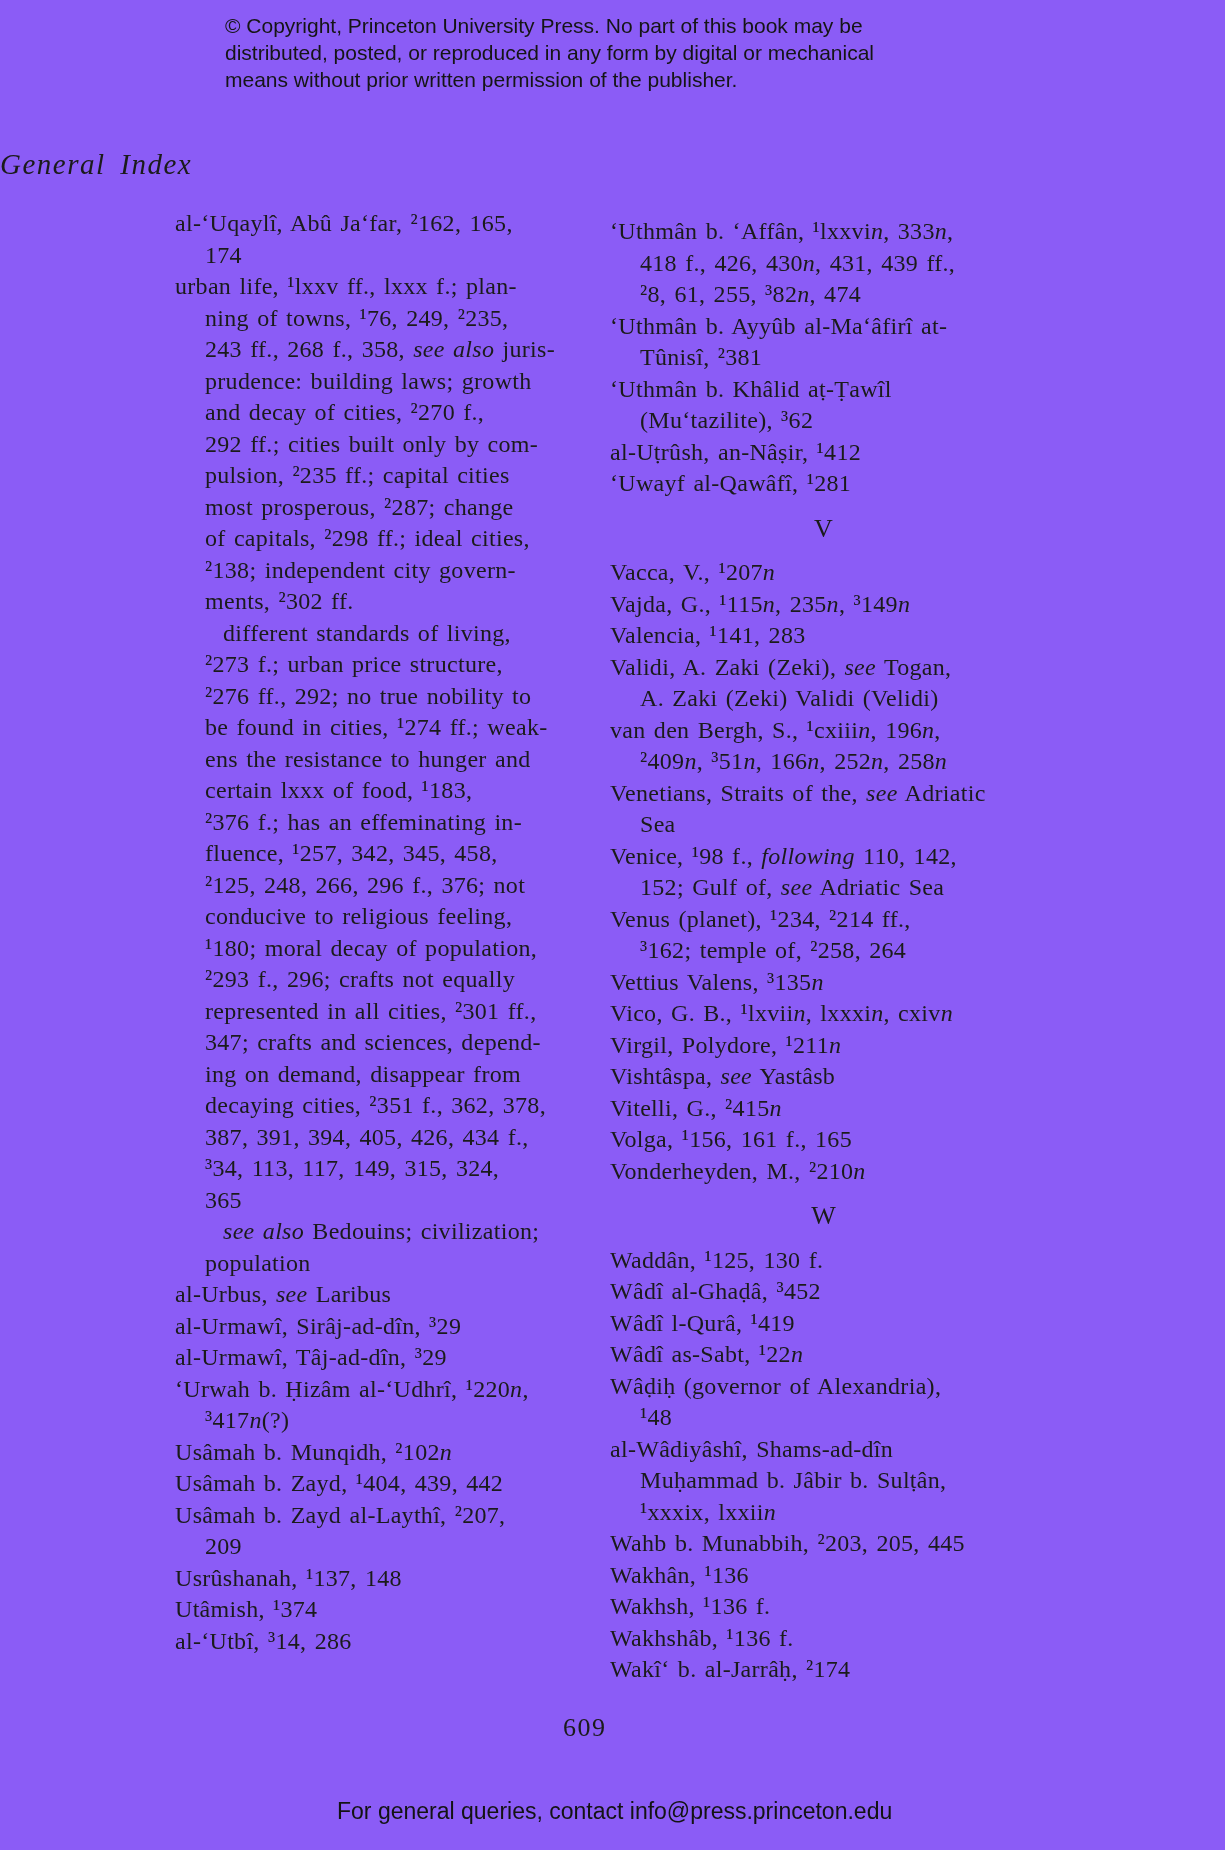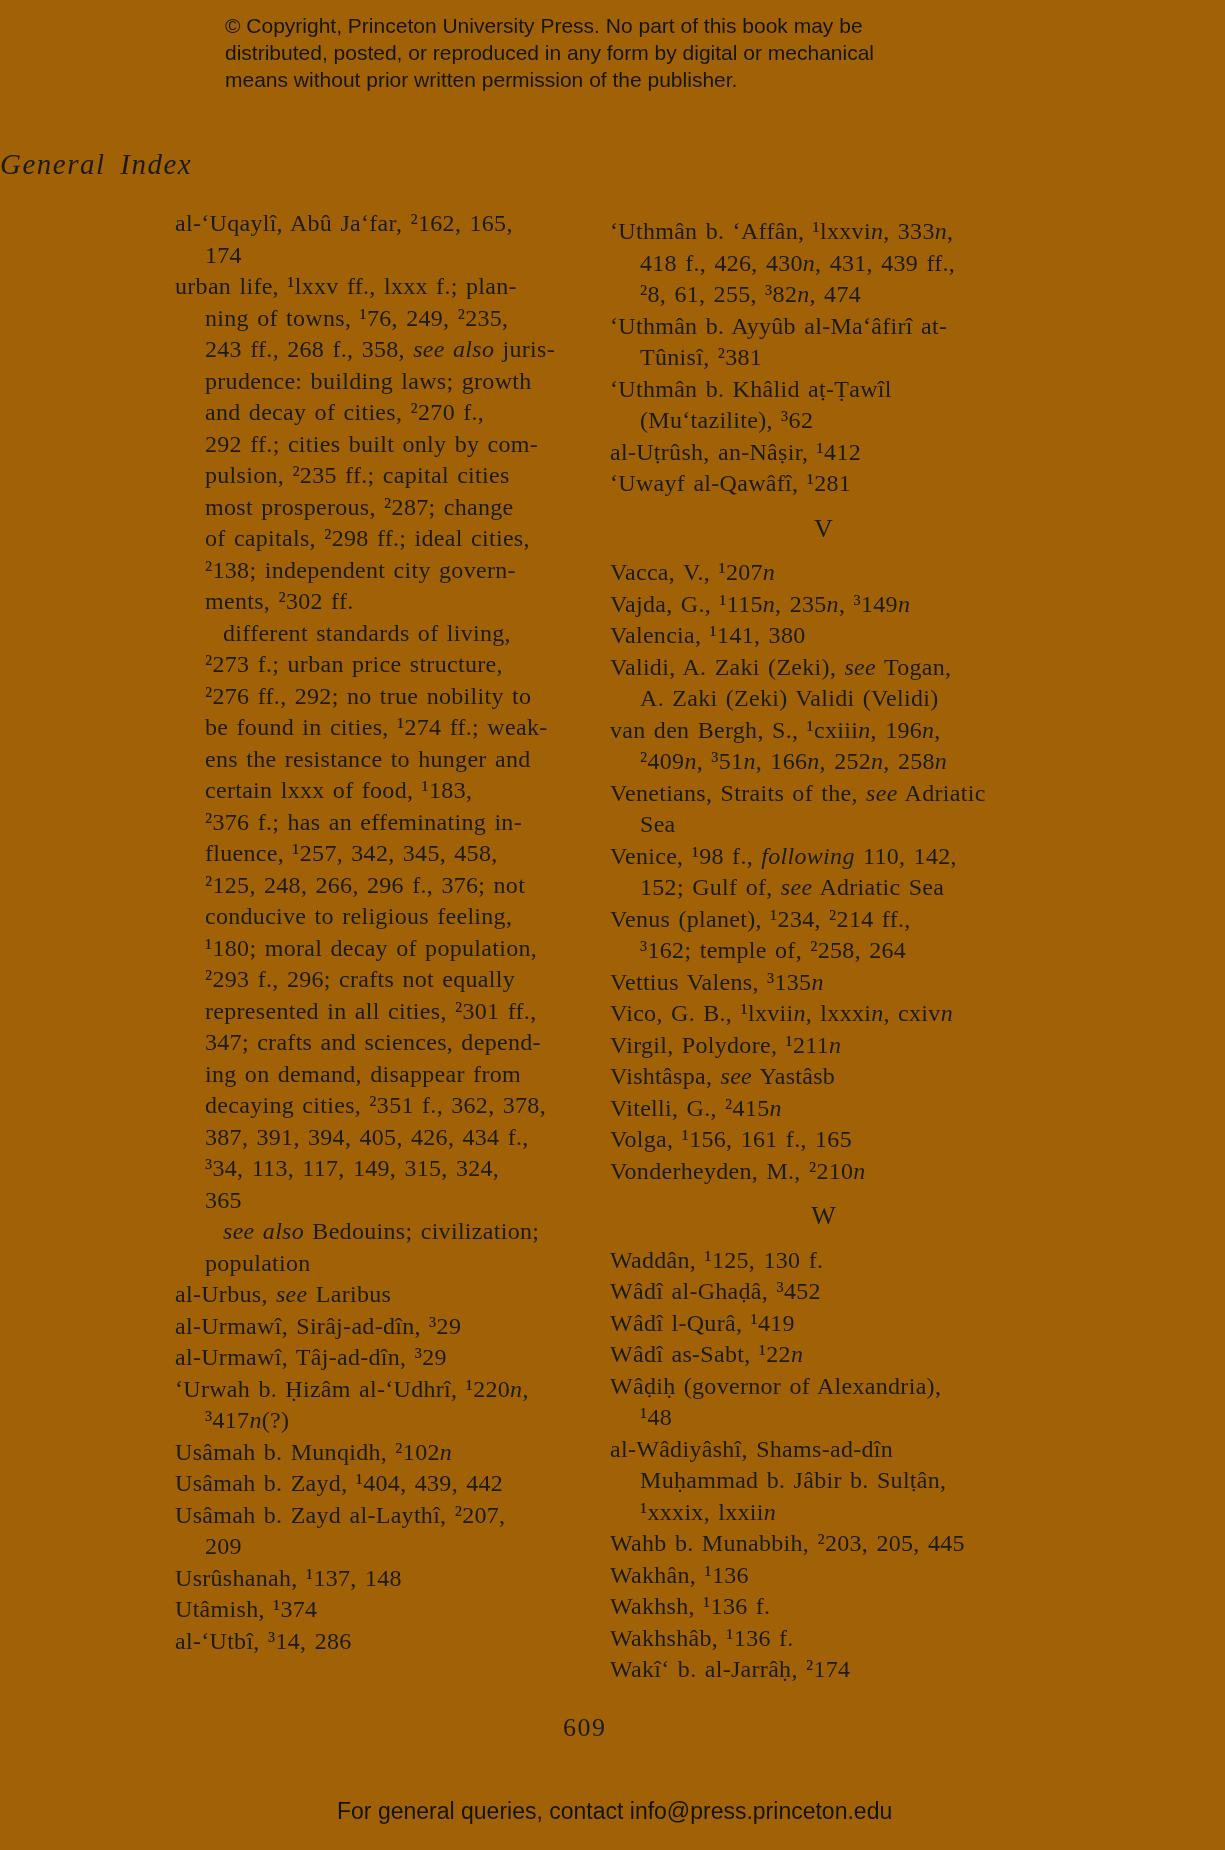--- a/index.html
+++ b/index.html
@@ -1,20 +1,20 @@
 <!DOCTYPE html>
 <html><head>
 <meta charset="utf-8">
 <style>
   html,body { margin:0; padding:0; background:#e8e8e8; }
   .page {
     position:relative;
     width:1225px; height:1850px;
     margin:0 auto;
-    background:#a16207;
+    background:#8b5cf6;
     color:#1b1b1b;
     font-family:"Liberation Serif","DejaVu Serif",serif;
     overflow:hidden;
   }
   .copyright {
     position:absolute; left:225px; top:12px; width:780px;
     font-family:"Liberation Sans","DejaVu Sans",sans-serif;
     font-size:21px; line-height:27px; color:#151515;
   }
   .title {
@@ -115,21 +115,21 @@
       <div class="line c">²8, 61, 255, ³82<i>n</i>, 474</div>
       <div class="line e">‘Uthmân b. Ayyûb al-Ma‘âfirî at-</div>
       <div class="line c">Tûnisî, ²381</div>
       <div class="line e">‘Uthmân b. Khâlid aṭ-Ṭawîl</div>
       <div class="line c">(Mu‘tazilite), ³62</div>
       <div class="line e">al-Uṭrûsh, an-Nâṣir, ¹412</div>
       <div class="line e">‘Uwayf al-Qawâfî, ¹281</div>
       <div class="line h">V</div>
       <div class="line e">Vacca, V., ¹207<i>n</i></div>
       <div class="line e">Vajda, G., ¹115<i>n</i>, 235<i>n</i>, ³149<i>n</i></div>
-      <div class="line e">Valencia, ¹141, 380</div>
+      <div class="line e">Valencia, ¹141, 283</div>
       <div class="line e">Validi, A. Zaki (Zeki), <i>see</i> Togan,</div>
       <div class="line c">A. Zaki (Zeki) Validi (Velidi)</div>
       <div class="line e">van den Bergh, S., ¹cxiii<i>n</i>, 196<i>n</i>,</div>
       <div class="line c">²409<i>n</i>, ³51<i>n</i>, 166<i>n</i>, 252<i>n</i>, 258<i>n</i></div>
       <div class="line e">Venetians, Straits of the, <i>see</i> Adriatic</div>
       <div class="line c">Sea</div>
       <div class="line e">Venice, ¹98 f., <i>following</i> 110, 142,</div>
       <div class="line c">152; Gulf of, <i>see</i> Adriatic Sea</div>
       <div class="line e">Venus (planet), ¹234, ²214 ff.,</div>
       <div class="line c">³162; temple of, ²258, 264</div>

